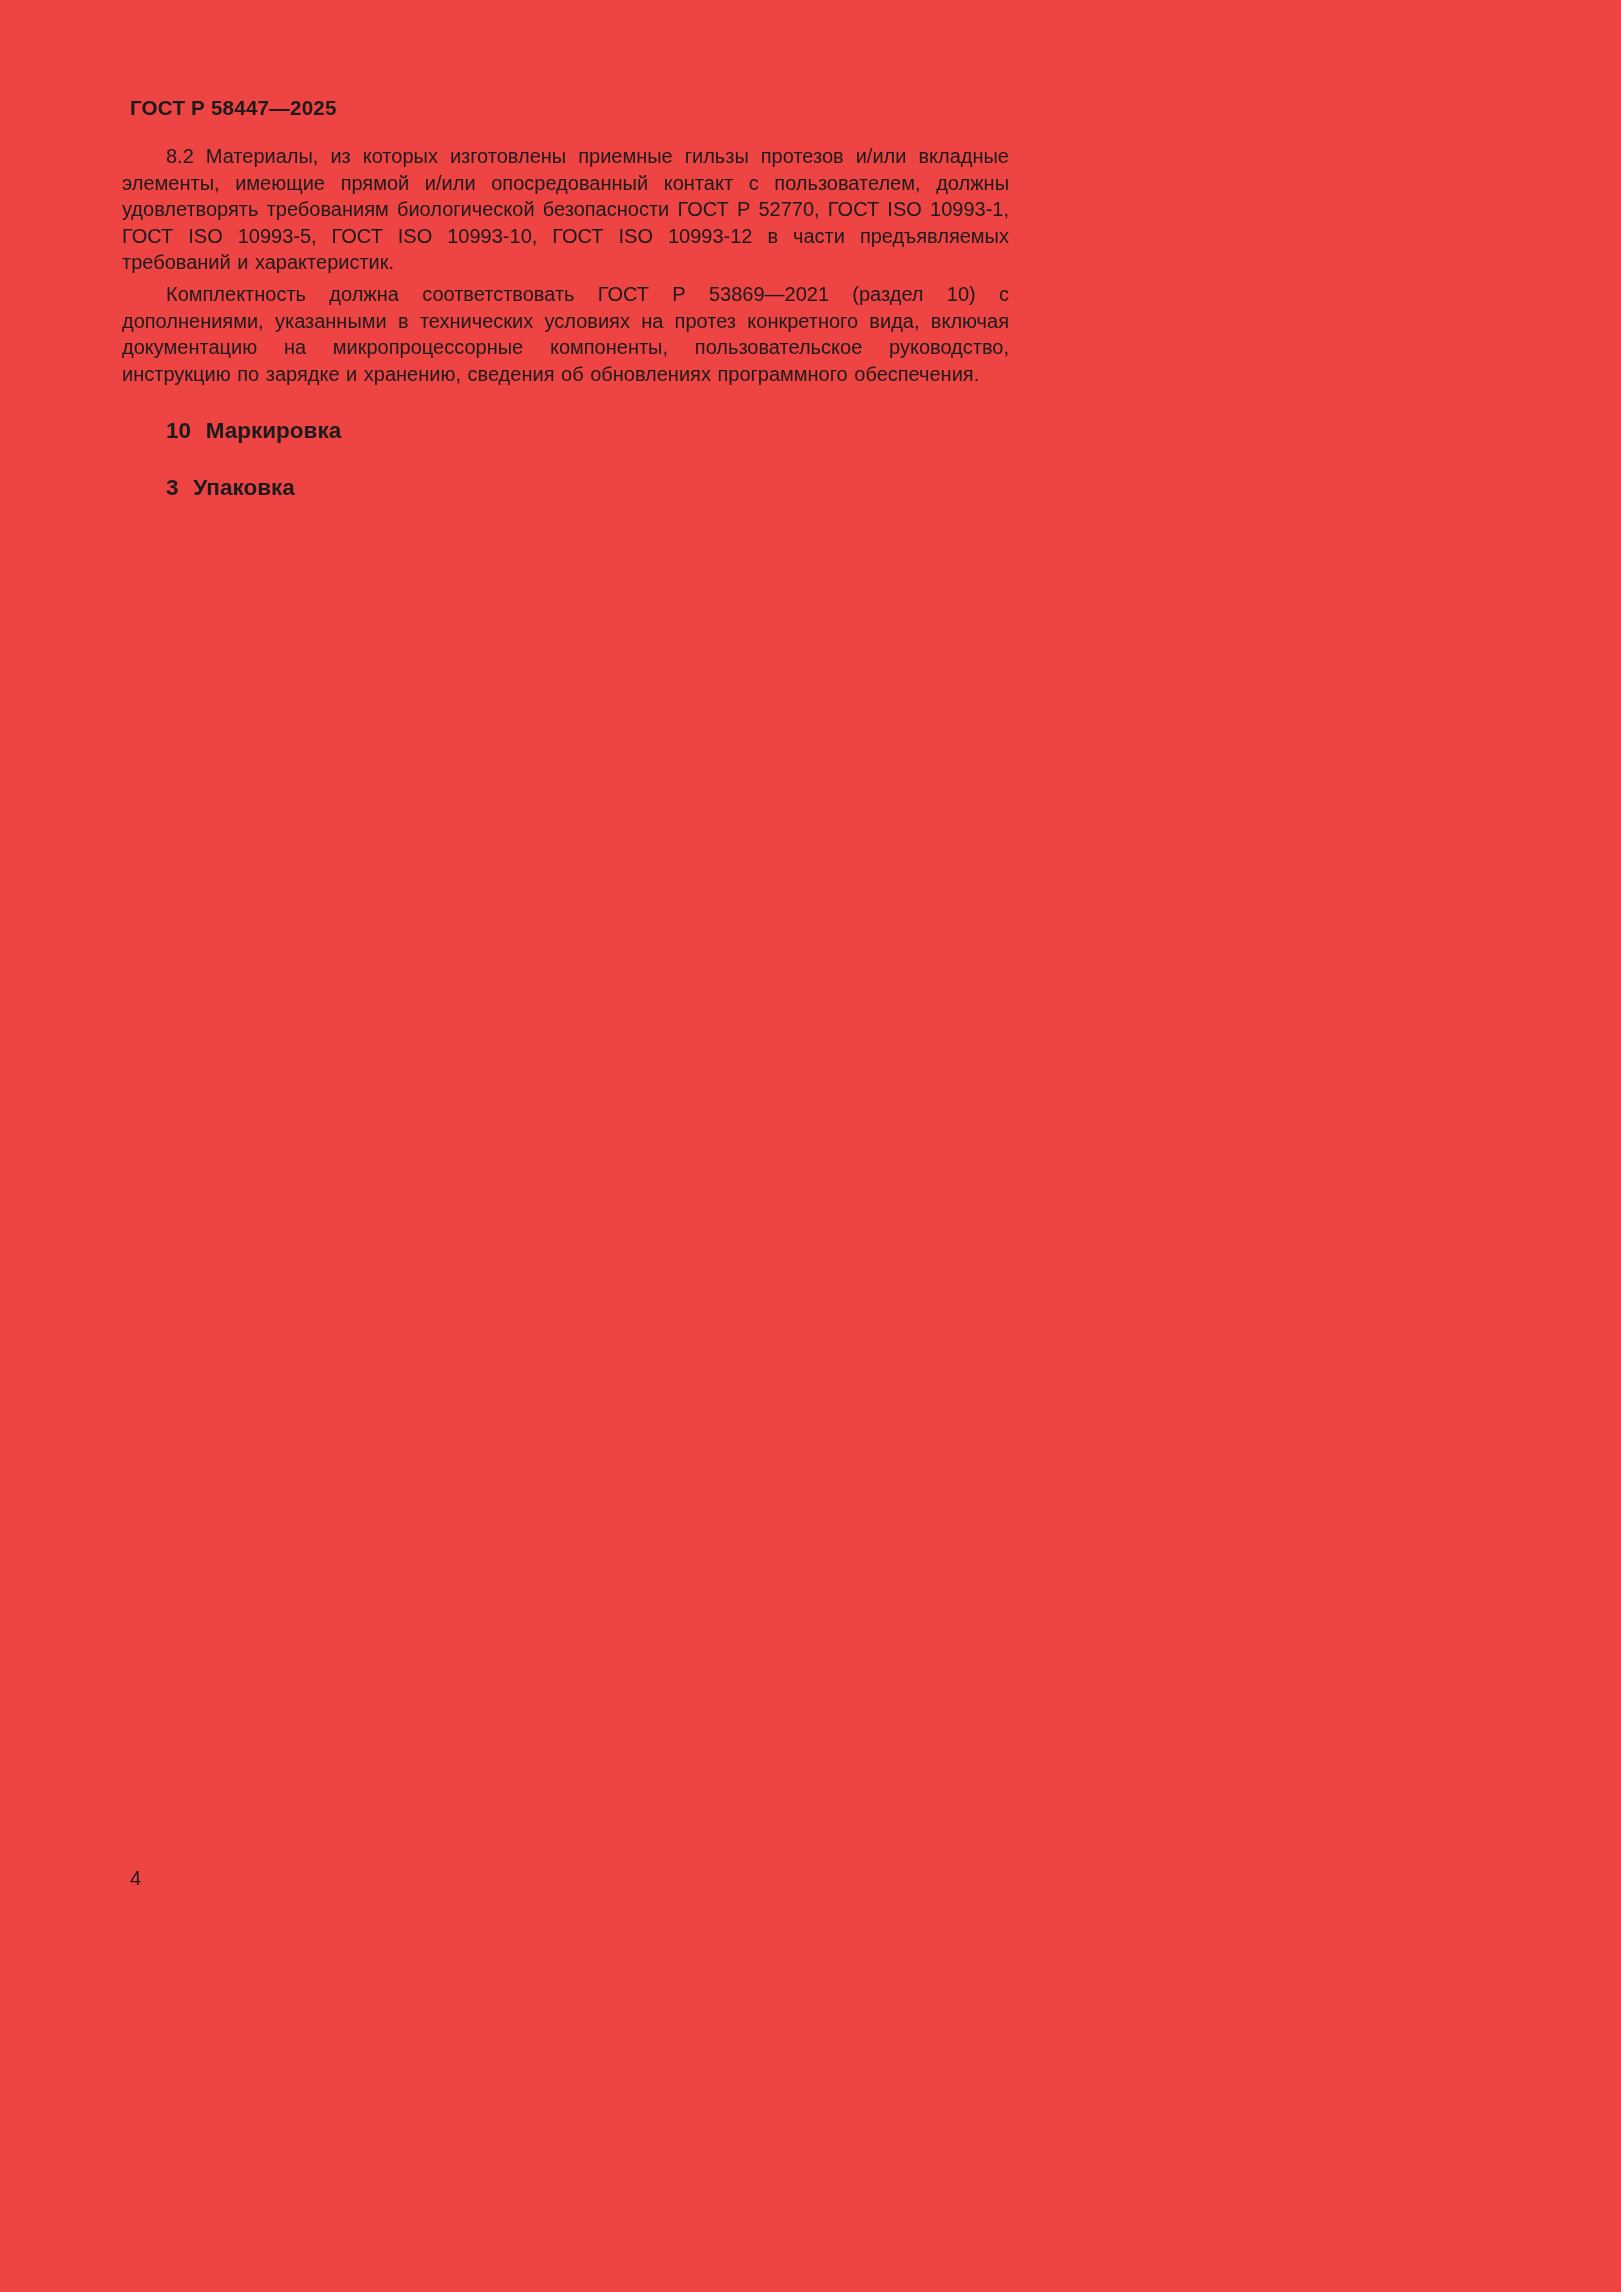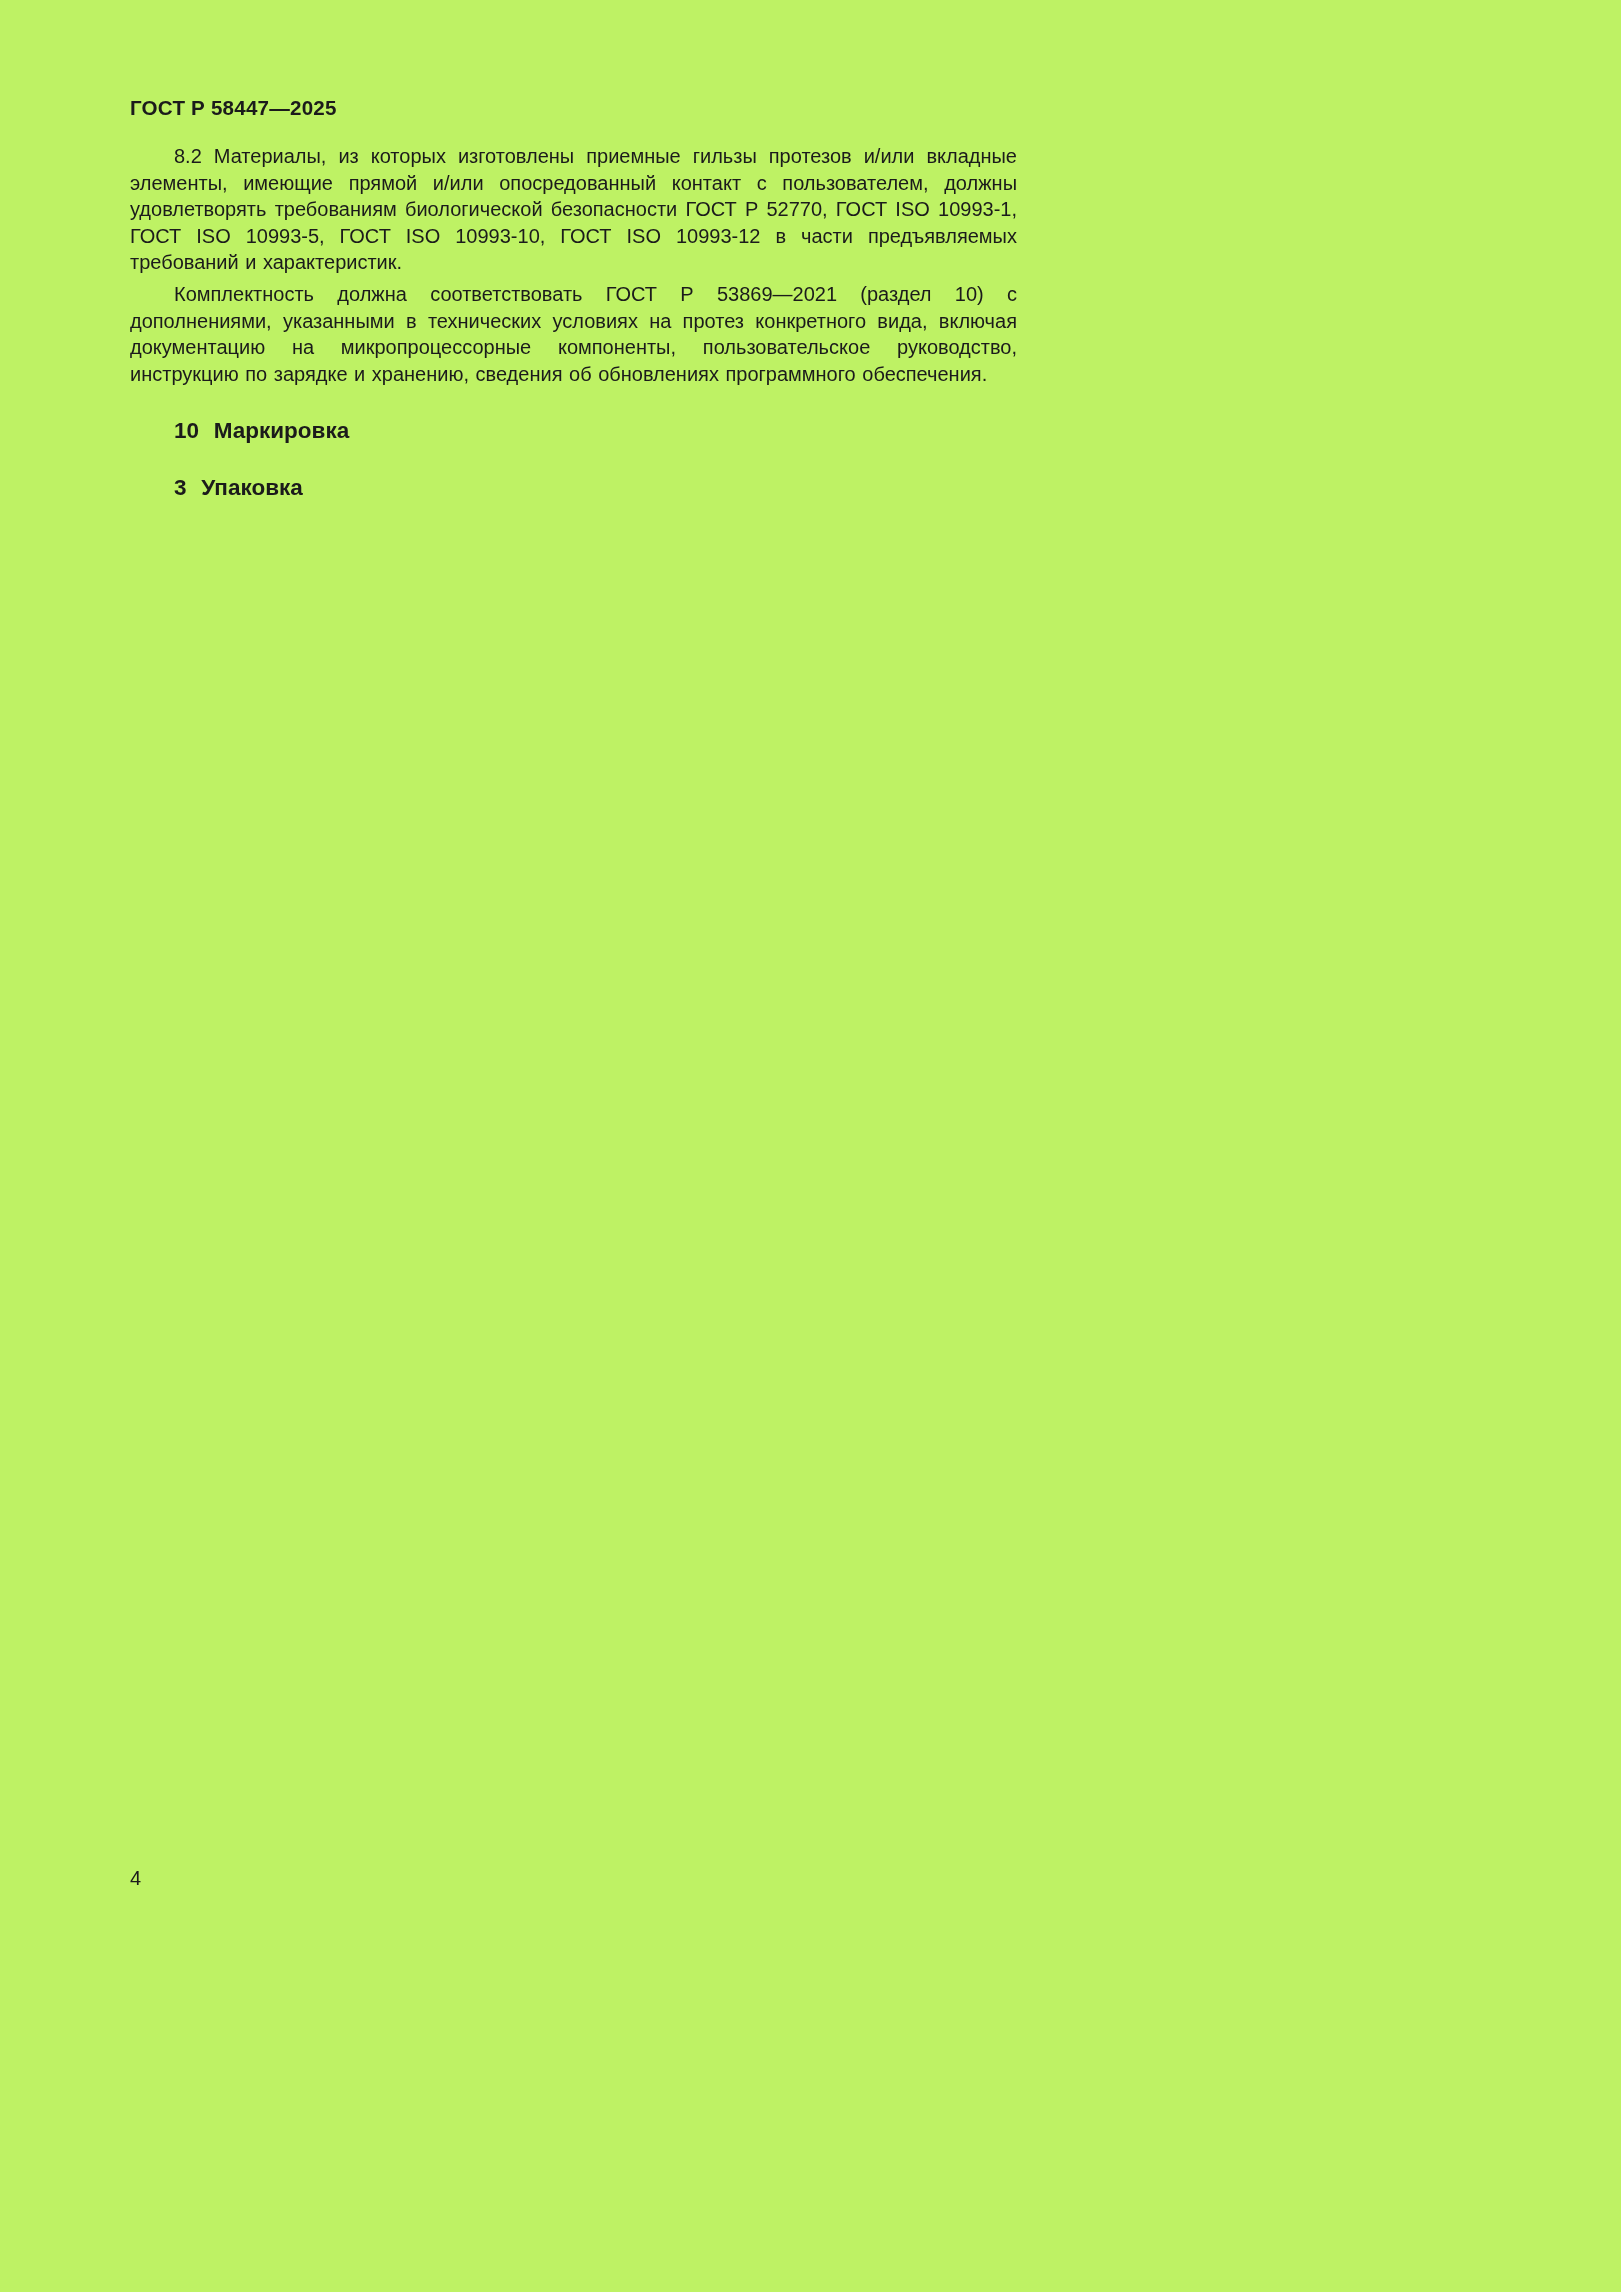--- a/index.html
+++ b/index.html
@@ -4,36 +4,36 @@
 <style>
   html, body {
     margin: 0;
     padding: 0;
     background: #ffffff;
   }
   .page {
     position: relative;
     width: 1621px;
     height: 2293px;
-    background: #bef264;
+    background: #ef4444;
     font-family: "Liberation Sans", sans-serif;
     color: #1b1b1b;
     overflow: hidden;
   }
   .doc-header {
     position: absolute;
     left: 130px;
     top: 96px;
     font-size: 20.6px;
     font-weight: bold;
     letter-spacing: 0.2px;
   }
   .text-block {
     position: absolute;
-    left: 130px;
+    left: 122px;
     top: 143px;
     width: 887px;
   }
   .para {
     font-size: 20px;
     line-height: 26.5px;
     text-align: justify;
     text-indent: 44px;
     margin: 0 0 5.9px 0;
     word-spacing: 1px;

